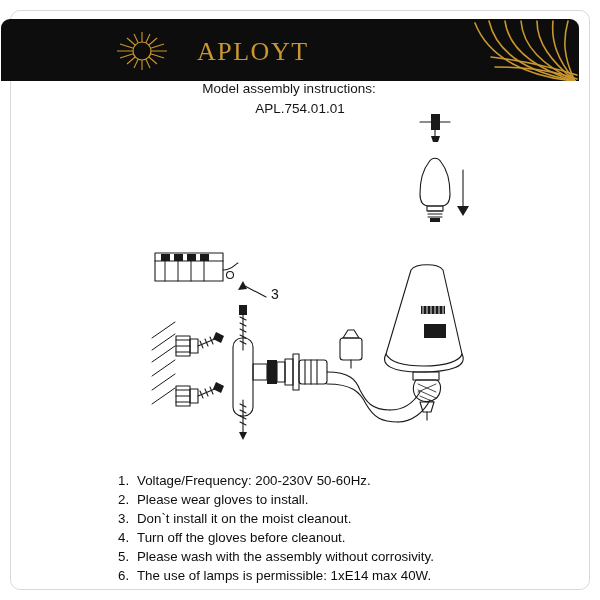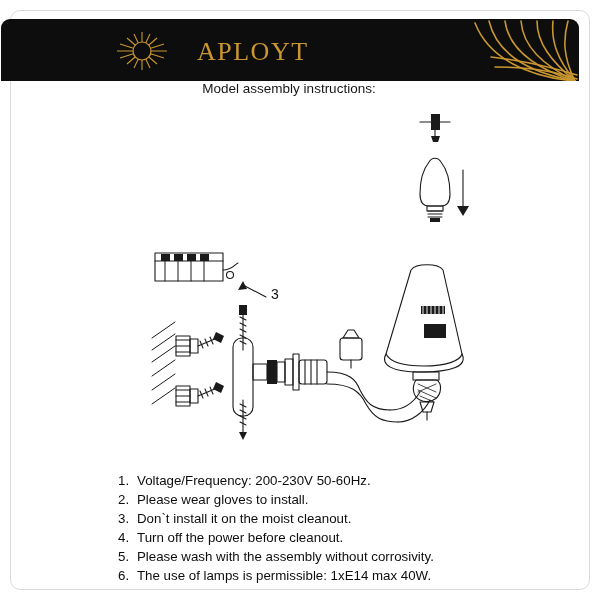--- a/index.html
+++ b/index.html
@@ -169,20 +169,21 @@
         <path d="M196 62 C172 42 158 24 158 2"></path>
         <path d="M196 62 C178 40 172 22 174 2"></path>
         <path d="M196 62 C184 38 184 20 189 2"></path>
         <path d="M198 60 C176 52 150 48 116 48"></path>
         <path d="M198 56 C172 48 146 42 112 38"></path>
       </g>
     </svg>
   </div>
 
   <div class="title">Model assembly instructions:</div>
+  <div class="model-code">APL.754.01.01</div>
 
   <svg class="drawing" viewBox="0 0 600 350">
     <g fill="none" stroke="#1a1a1a" stroke-width="1.1" stroke-linejoin="round" stroke-linecap="round">
 
       <g>
         <line x1="420" y1="12" x2="450" y2="12"></line>
         <rect x="431" y="4" width="9" height="16" fill="#1a1a1a" stroke="none"></rect>
         <line x1="435" y1="12" x2="435" y2="28"></line>
         <path d="M431 26 h9 l-2 6 h-5 z" fill="#1a1a1a" stroke="none"></path>
       </g>
@@ -324,21 +325,21 @@
     <div class="instr-row">
       <span class="instr-num">2.</span>
       <span class="instr-text">Please wear gloves to install.</span>
     </div>
     <div class="instr-row">
       <span class="instr-num">3.</span>
       <span class="instr-text">Don`t install it on the moist cleanout.</span>
     </div>
     <div class="instr-row">
       <span class="instr-num">4.</span>
-      <span class="instr-text">Turn off the power before cleanout.</span>
+      <span class="instr-text">Turn off the gloves before cleanout.</span>
     </div>
     <div class="instr-row">
       <span class="instr-num">5.</span>
       <span class="instr-text">Please wash with the assembly without corrosivity.</span>
     </div>
     <div class="instr-row">
       <span class="instr-num">6.</span>
       <span class="instr-text">The use of lamps is permissible: 1xE14 max 40W.</span>
     </div>
   </div>

